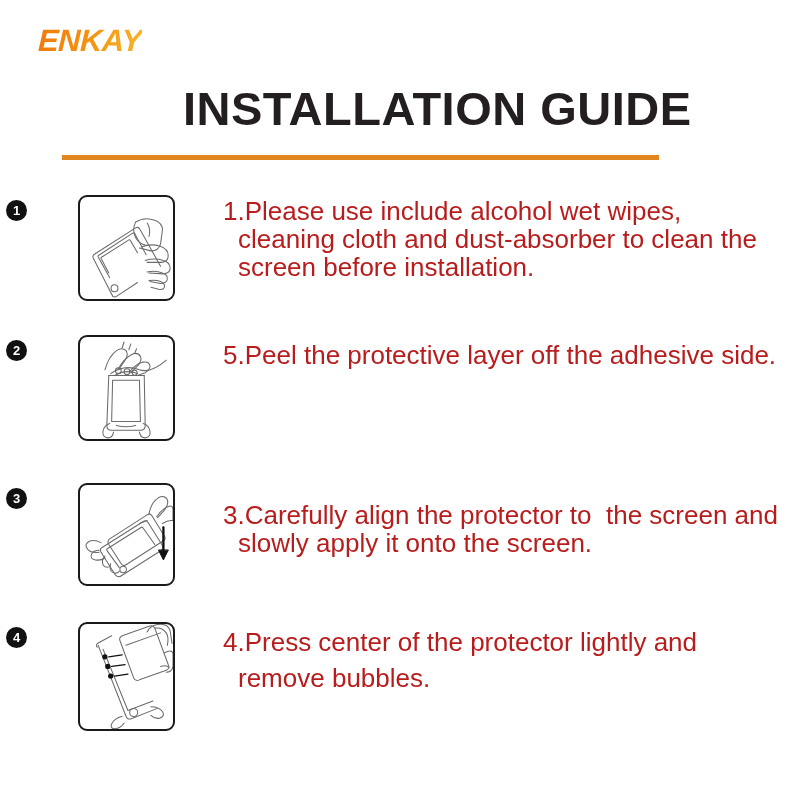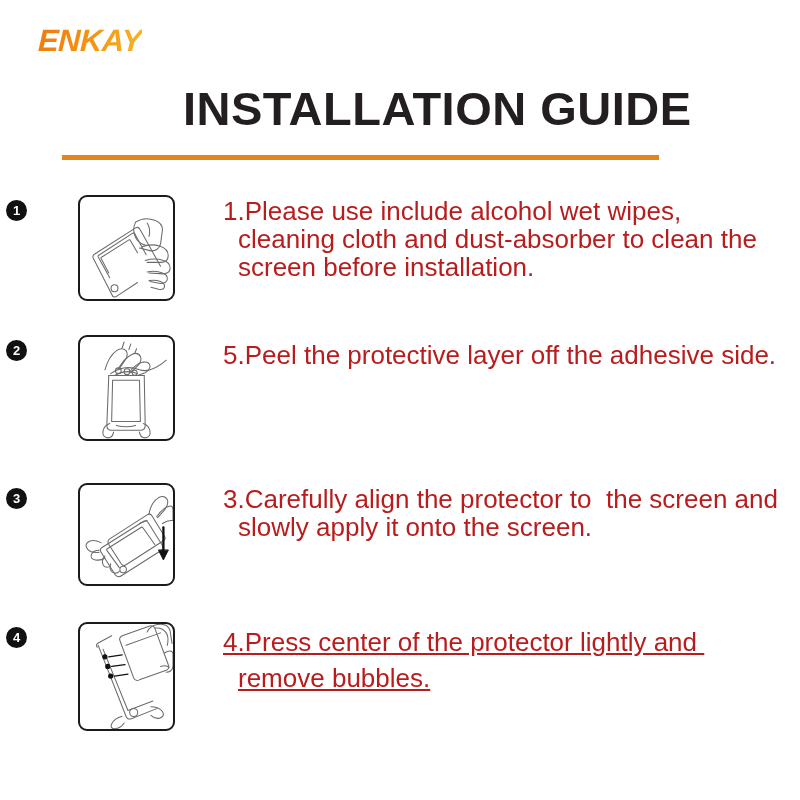--- a/index.html
+++ b/index.html
@@ -122,22 +122,22 @@
     line-height: 28px;
     color: #b91c1c;
     text-indent: -15px;
     padding-left: 15px;
     box-sizing: border-box;
     white-space: pre-wrap;
     margin-left: 20px;
   }
   .step-1 .step-text { top: 2px; }
   .step-2 .step-text { top: 6px; }
-  .step-3 .step-text { top: 2px; }
-  .step-4 .step-text { top: 2px; line-height: 36px; text-decoration: underline; }
+  .step-3 .step-text { top: 18px; }
+  .step-4 .step-text { top: 2px; line-height: 36px; }
 </style>
 </head>
 <body>
 
 <div class="page">
 
   <div class="brand">ENKAY</div>
 
   <div class="title">INSTALLATION GUIDE</div>
   <div class="rule"></div>

